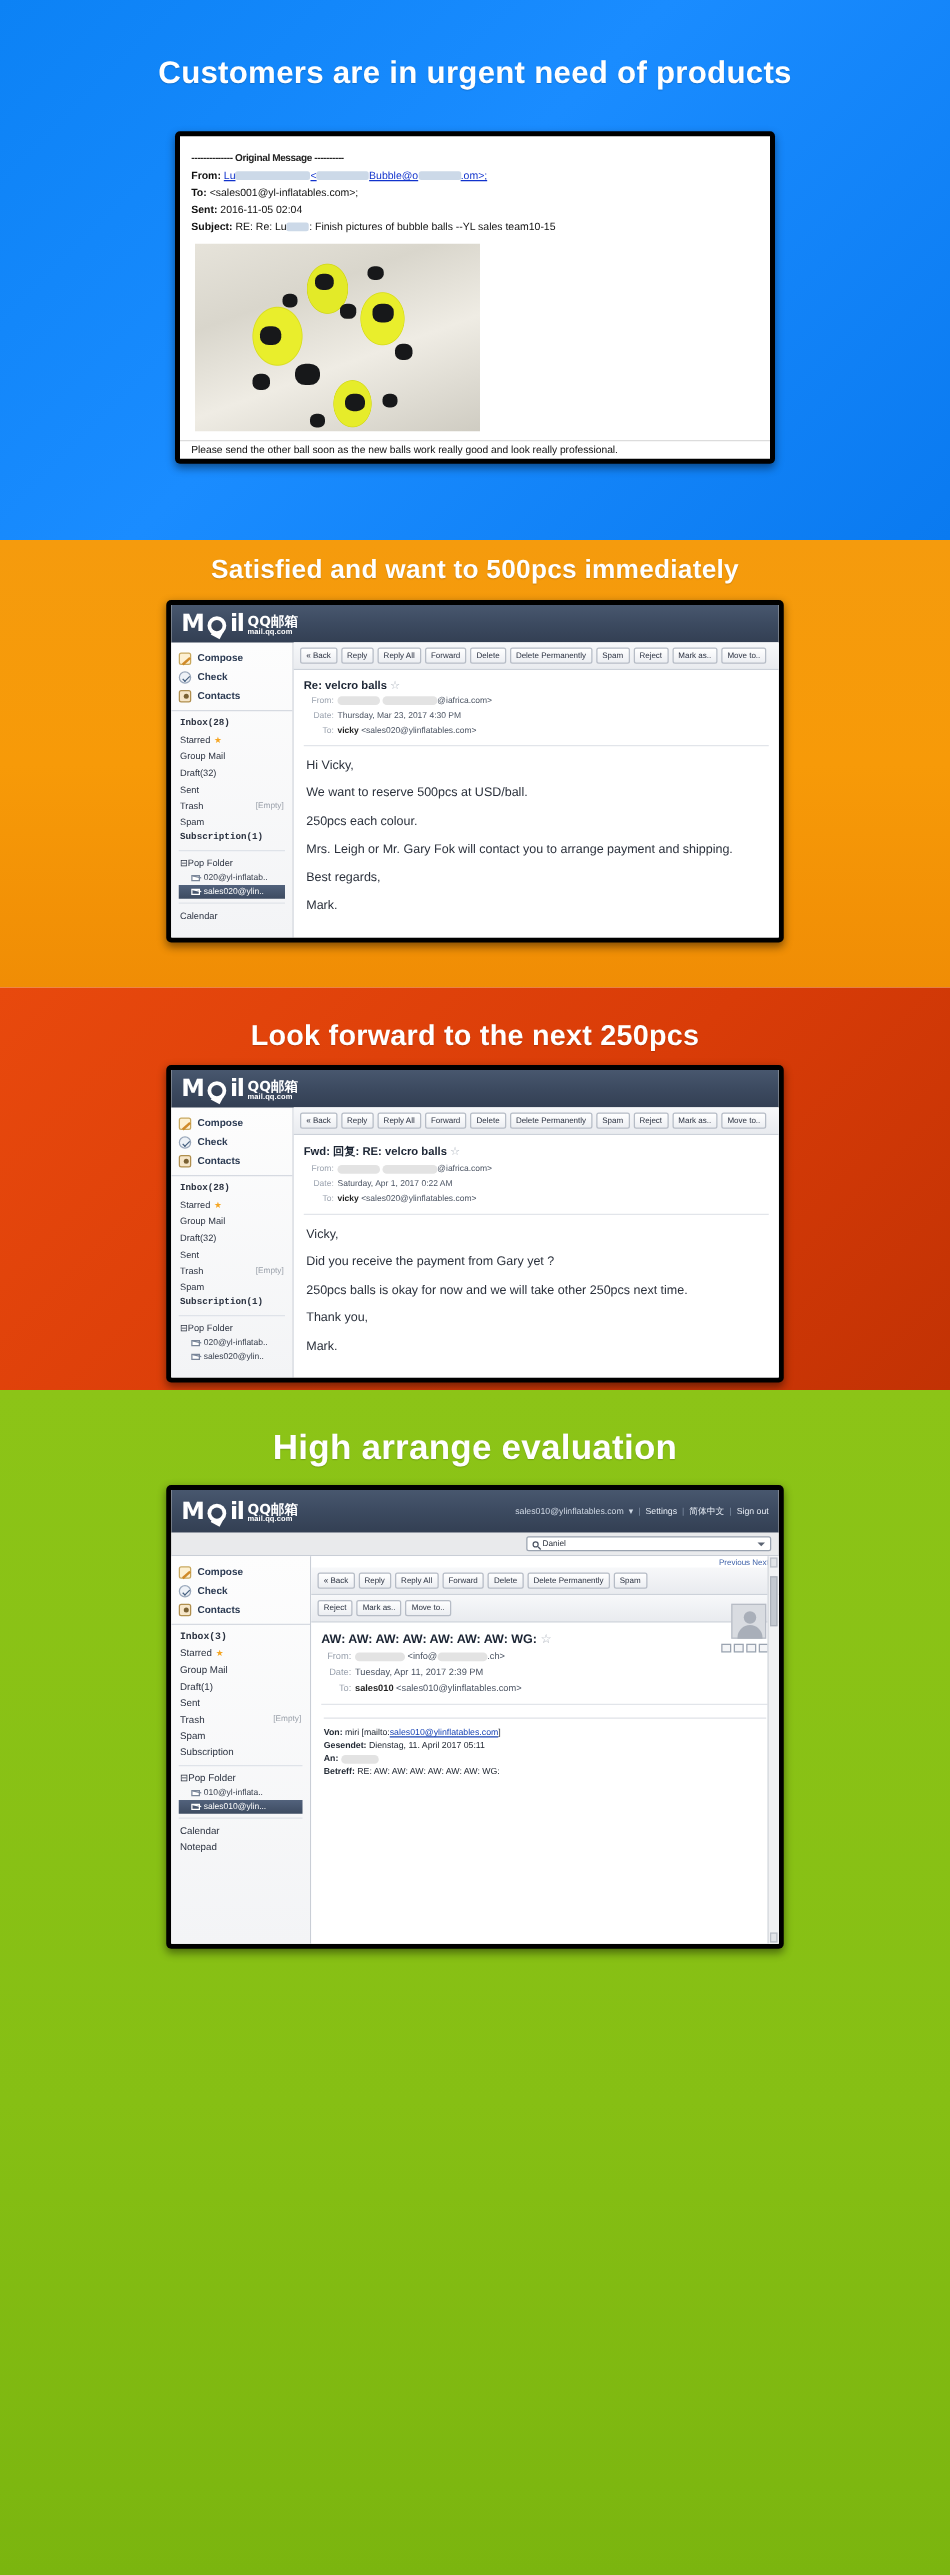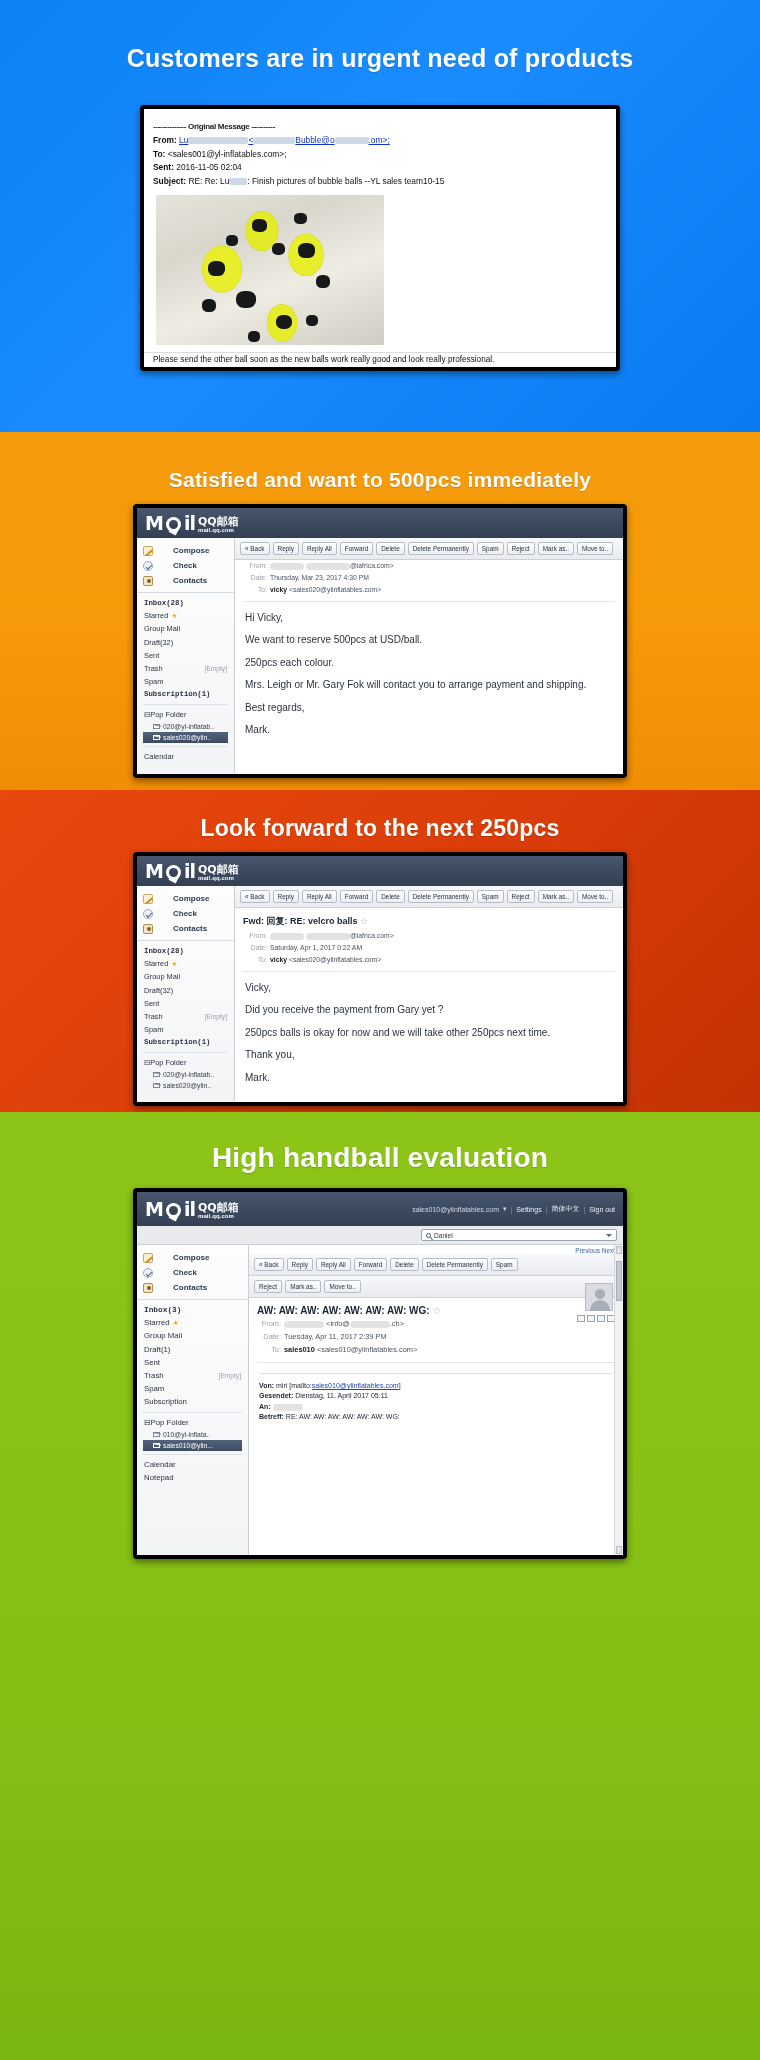--- a/index.html
+++ b/index.html
@@ -19,21 +19,21 @@
   .p4 { height: 948px; background: linear-gradient(180deg,#8cc417 0%, #86bf14 60%, #7bb50f 100%); }
 
   .banner {
     text-align: center;
     color: #ffffff;
     font-weight: bold;
     letter-spacing: .2px;
     text-shadow: 0 1px 1px rgba(0,0,0,.18);
   }
   .p1 .banner { font-size: 25px; padding-top: 44px; }
-  .p2 .banner { font-size: 21px; padding-top: 36px; }
+  .p2 .banner { font-size: 21px; padding-top: 12px; }
   .p3 .banner { font-size: 23px; padding-top: 25px; }
   .p4 .banner { font-size: 28px; padding-top: 30px; }
 
   
   .shot {
     background: #000;
     border-radius: 4px;
     padding: 4px;
     box-shadow: 0 3px 7px rgba(0,0,0,.45);
     margin: 0 auto;
@@ -84,21 +84,21 @@
   .logo-cn .url { font-size:6px; font-weight:bold; letter-spacing:.1px; }
 
   .qq-topright { margin-left:auto; color:#cfd8e4; font-size:7px; display:flex; align-items:center; gap:4px; }
   .qq-topright span { white-space: nowrap; }
   .qq-topright a { color:#e8eef6; text-decoration:none; }
   .qq-divider { color:#8090a6; }
 
   .qq-body { display:flex; background:#fff; }
   .qq-side { width: 98px; background: linear-gradient(180deg,#fdfdfd,#f3f4f6); border-right:1px solid #c9ced6; flex: none; }
   .qq-side-top { padding: 5px 6px 4px 6px; border-bottom:1px solid #d6dae1; }
-  .side-big { display:flex; align-items:center; gap:20px; font-size:8px; font-weight:bold; color:#2b3a52; padding:2.5px 0; }
+  .side-big { display:flex; align-items:center; gap:5px; font-size:8px; font-weight:bold; color:#2b3a52; padding:2.5px 0; }
   .ic {
     width:10px; height:10px; flex:none; display:inline-block; border-radius:2px; position:relative;
   }
   .ic-pencil { background:#fdf0d2; border:1px solid #c8a85e; }
   .ic-pencil::after{content:""; position:absolute; left:1px; top:5px; width:8px; height:1.5px; background:#d08a2a; transform:rotate(-42deg);}
   .ic-check { background:#eef2f7; border:1px solid #9aa8bb; border-radius:50%; }
   .ic-check::after{content:""; position:absolute; left:2px; top:3px; width:5px; height:2px; border-left:1.5px solid #46607f; border-bottom:1.5px solid #46607f; transform:rotate(-45deg);}
   .ic-contact { background:#f6e6c9; border:1px solid #b08f4e; }
   .ic-contact::after{content:""; position:absolute; left:3px; top:2px; width:4px; height:4px; border-radius:50%; background:#7a6133;}
 
@@ -302,20 +302,21 @@
             <span class="tbtn">Reply</span>
             <span class="tbtn">Reply All</span>
             <span class="tbtn">Forward</span>
             <span class="tbtn">Delete</span>
             <span class="tbtn">Delete Permanently</span>
             <span class="tbtn">Spam</span>
             <span class="tbtn">Reject</span>
             <span class="tbtn">Mark as..</span>
             <span class="tbtn">Move to..</span>
           </div>
+          <div class="subject"><span>Re: velcro balls</span> <span class="starw">☆</span></div>
           <div class="meta">
             <div><span class="lab">From:</span><span class="inline-redact" style="width:34px"></span> <span class="inline-redact" style="width:44px"></span><span>@iafrica.com&gt;</span></div>
             <div><span class="lab">Date:</span><span>Thursday, Mar 23, 2017 4:30 PM</span></div>
             <div><span class="lab">To:</span><b>vicky</b> <span>&lt;sales020@ylinflatables.com&gt;</span></div>
           </div>
           <div class="metaline"></div>
           <div class="bodytxt">
             <p>Hi Vicky,</p>
             <p>We want to reserve 500pcs at    USD/ball.</p>
             <p>250pcs each colour.</p>
@@ -430,21 +431,21 @@
             <p>Thank you,</p>
             <p>Mark.</p>
           </div>
         </div>
       </div>
     </div>
   </div>
 </div>
 
 <div class="panel p4">
-  <div class="banner">High handball evaluation</div>
+  <div class="banner">High arrange evaluation</div>
   <div class="shot">
     <div class="shot-inner qq">
 
       <div class="qq-top">
         <div class="logo">
           <span class="logo-m">M</span>
           <span class="logo-o"></span>
           <span class="logo-m">il</span>
           <span class="logo-cn">
             <div class="cn">QQ邮箱</div>

